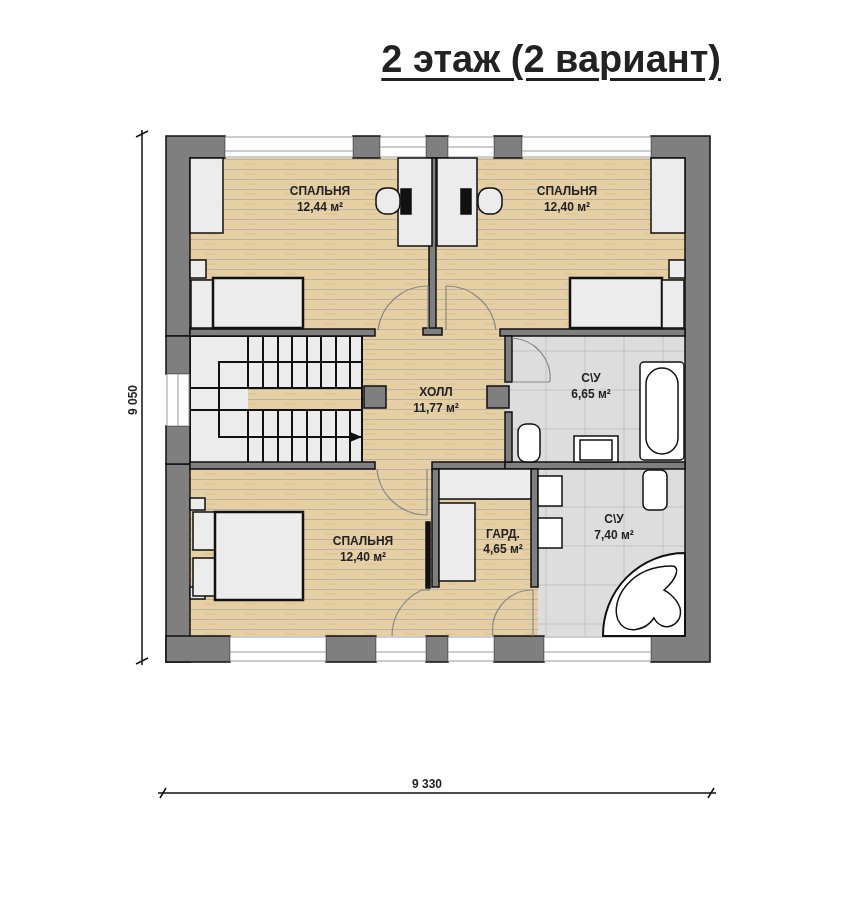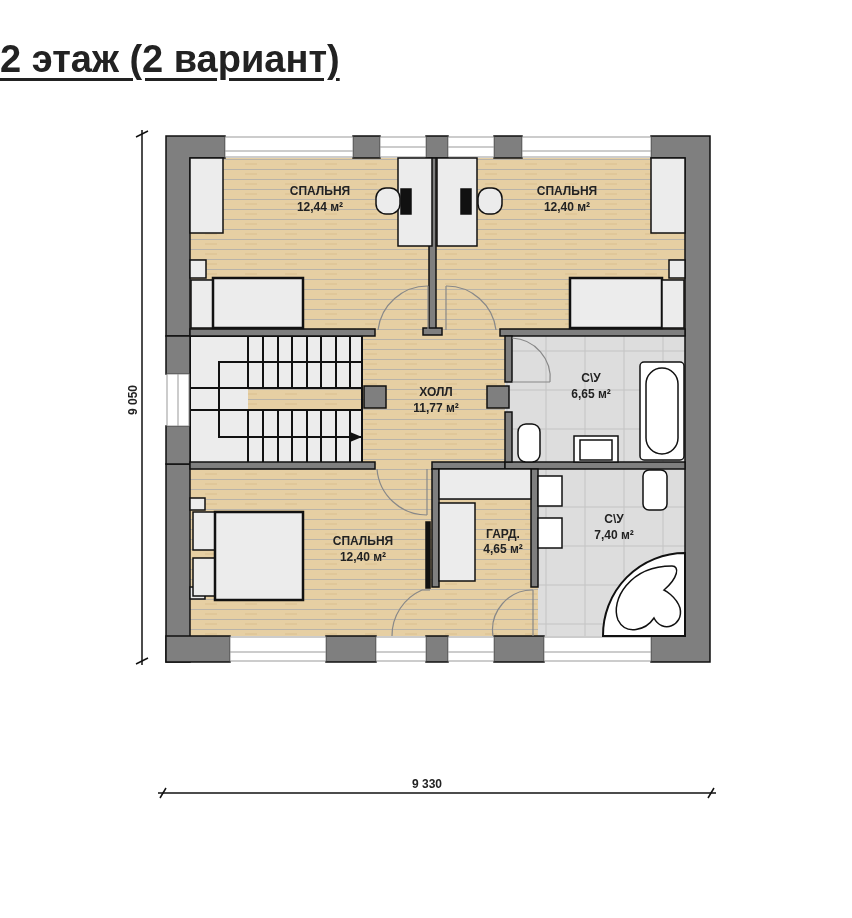--- a/index.html
+++ b/index.html
@@ -1,17 +1,17 @@
 <!DOCTYPE html>
 <html><head>
 <meta charset="utf-8">
 <style>
   html, body { margin:0; padding:0; background:#ffffff; }
   body { width:852px; height:918px; position:relative; overflow:hidden; font-family:"Liberation Sans", sans-serif; }
-  .title { position:absolute; left:0; width:721px; top:38px; text-align:left; font-size:38px; font-weight:bold; color:#222; }
+  .title { position:absolute; left:0; width:721px; top:38px; text-align:right; font-size:38px; font-weight:bold; color:#222; }
   .title span { text-decoration:underline; text-decoration-thickness:3px; text-underline-offset:6px; }
   svg { position:absolute; left:0; top:0; }
   .lbl { font-family:"Liberation Sans", sans-serif; font-weight:bold; fill:#222; font-size:12px; }
   .dim { font-family:"Liberation Sans", sans-serif; font-weight:bold; fill:#222; font-size:12px; }
 </style>
 </head>
 <body>
 
 <div class="title"><span>2 этаж (2 вариант)</span></div>
 

